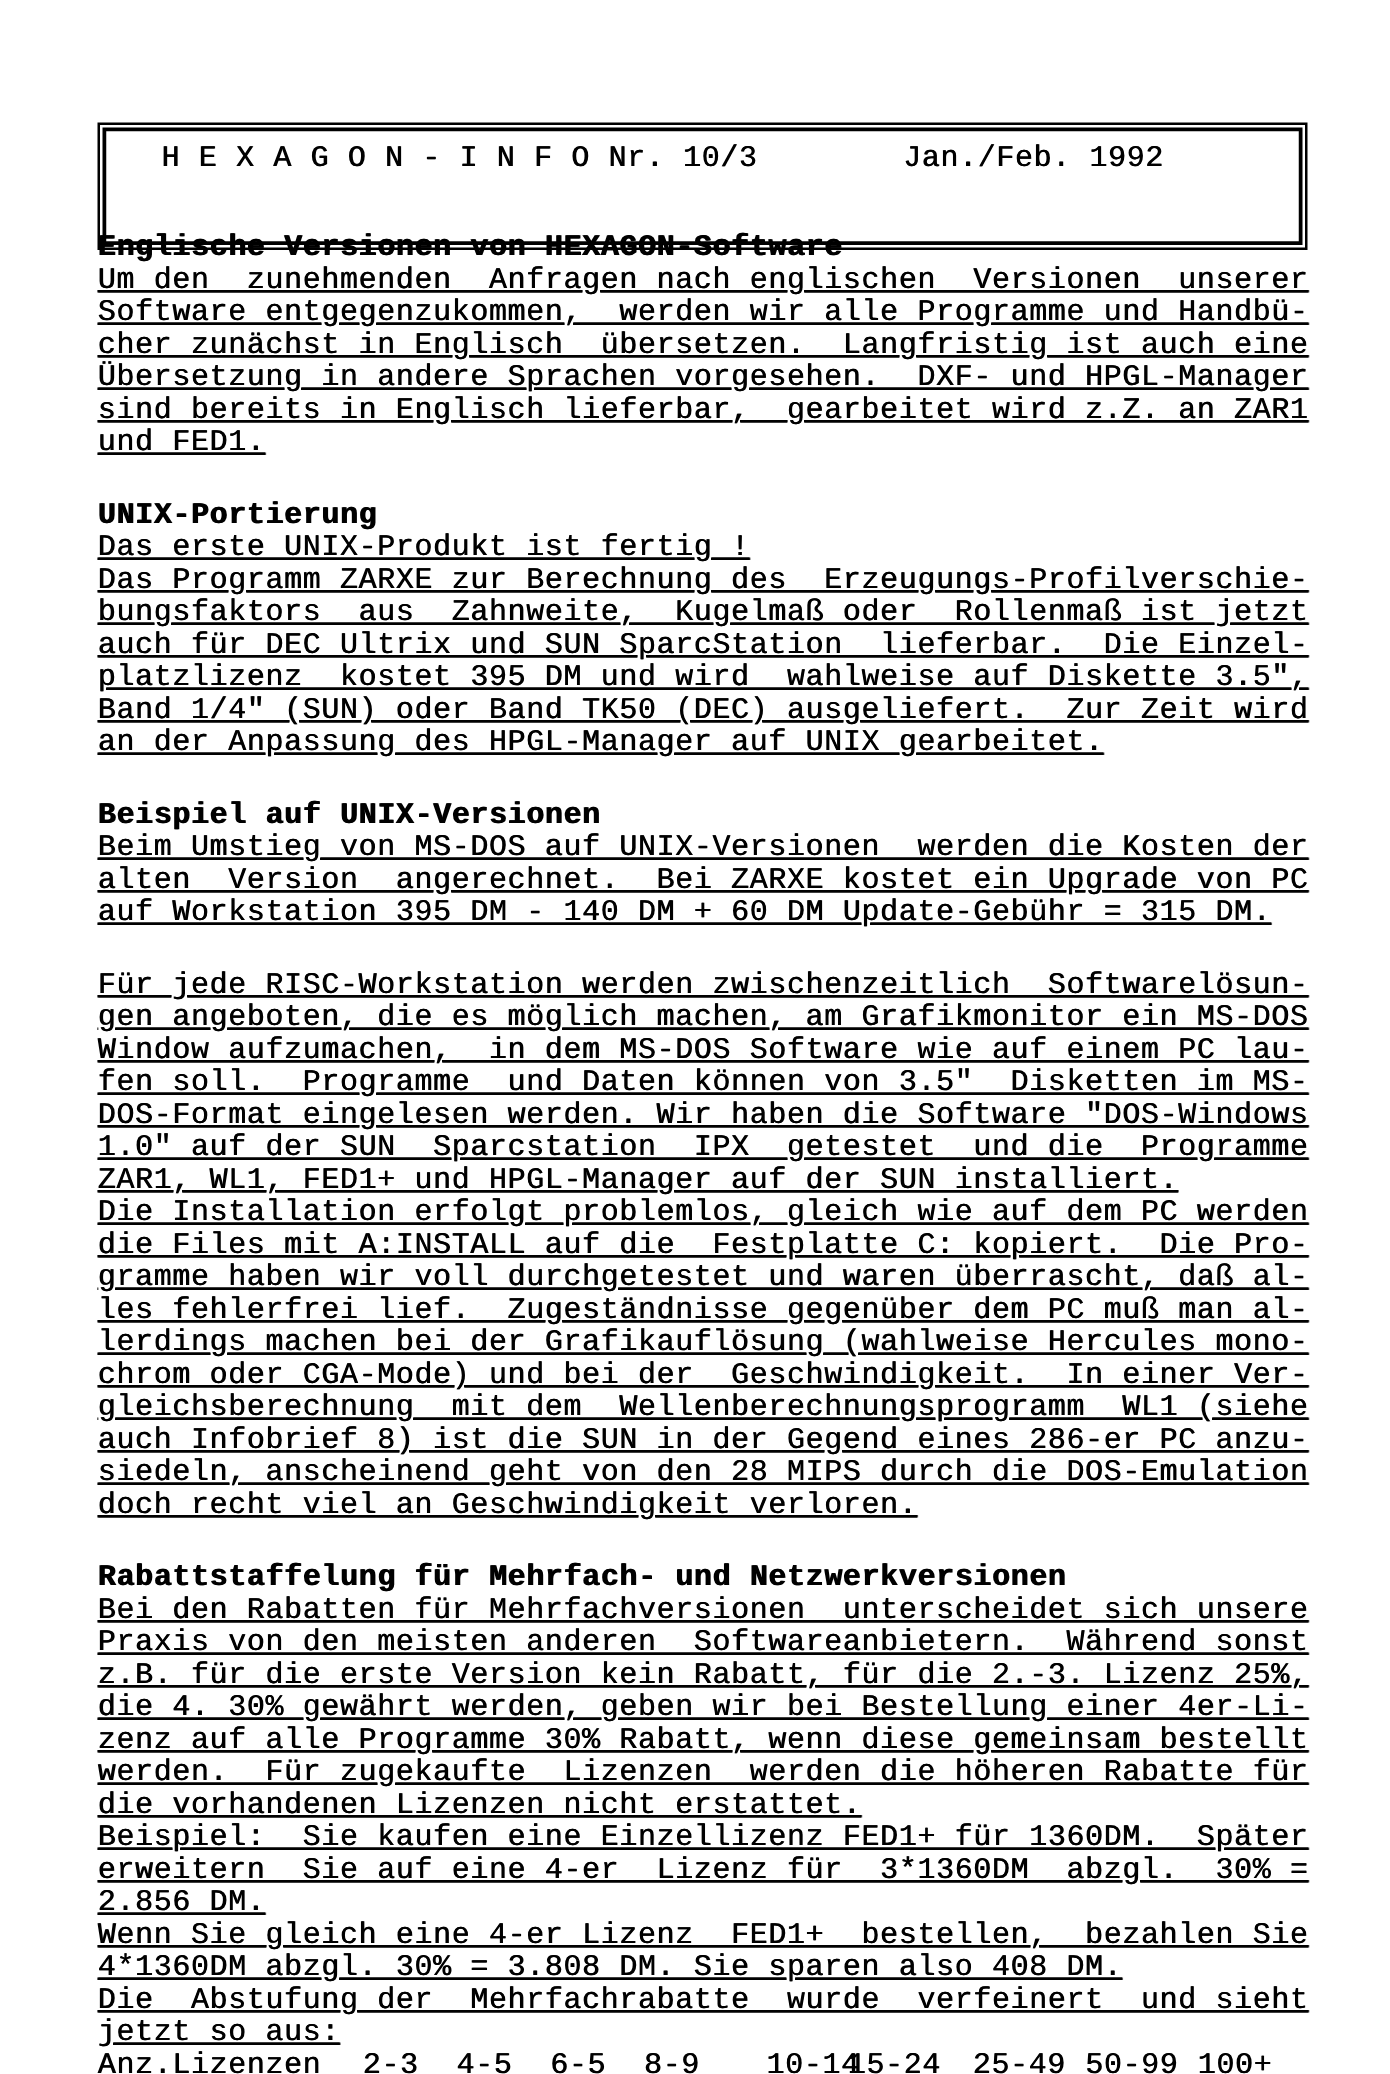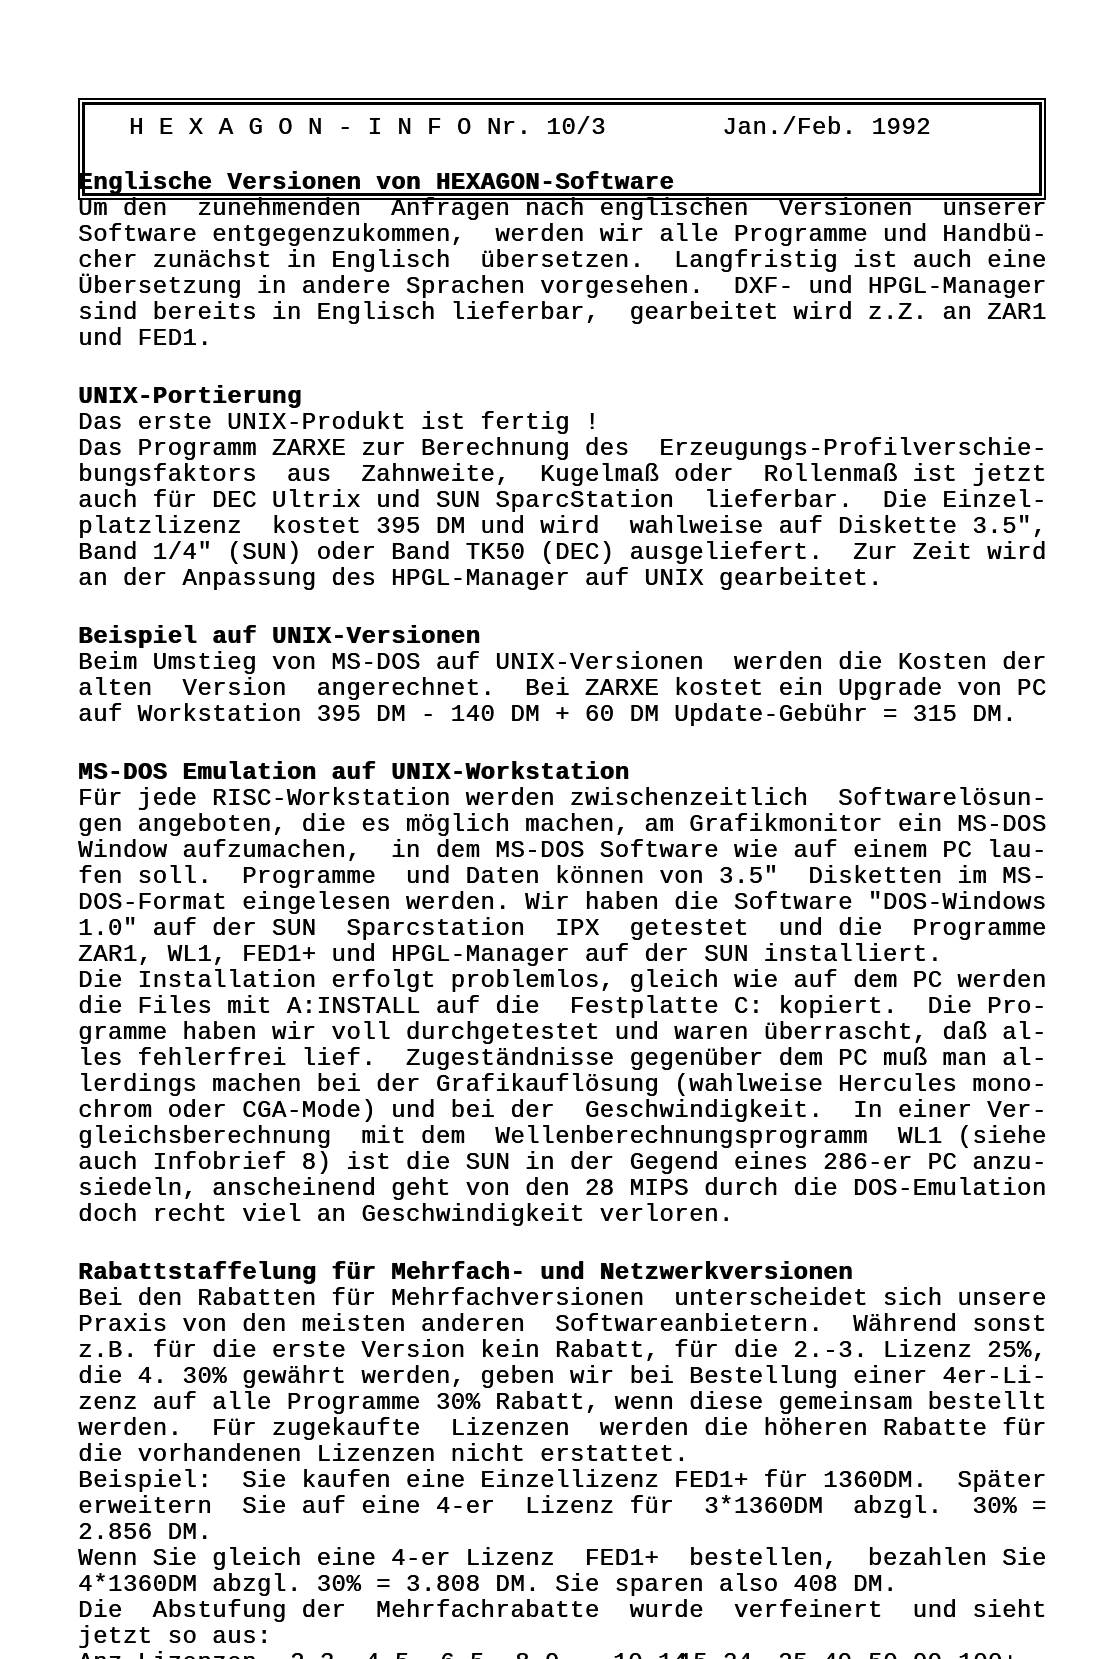--- a/index.html
+++ b/index.html
@@ -44,27 +44,27 @@
   .hb-row1 { height: 46px; }
   .hb-row2 { height: 42px; border-top: 3px solid #000; }
 
   
   .content {
     position: absolute;
     left: 78px; top: 170px;
     width: 980px;
   }
   .sec { margin-top: 32px; }
-  .sec:first-child { margin-top: 0; }
+  .sec:first-child { margin-top: 16px; }
   .sec-heading {
     font-weight: bold;
     white-space: pre;
     text-shadow: 0.8px 0 0 #000;
   }
-  .sec-body { white-space: pre; }
+  .sec-body { white-space: pre; text-decoration: underline; }
 
   
   .d-table { margin-top: 0; }
   .t-row { position: relative; height: 26px; }
   .t-header {
     border-bottom: 3px solid #000;
     height: 27px;
   }
   .t-values { margin-top: 2px; }
   .t-row span { position: absolute; top: 0; white-space: pre; }
@@ -112,21 +112,20 @@
     </section>
 
     <section class="sec">
       <div class="sec-heading">Beispiel auf UNIX-Versionen</div>
       <div class="sec-body">Beim Umstieg von MS-DOS auf UNIX-Versionen  werden die Kosten der
 alten  Version  angerechnet.  Bei ZARXE kostet ein Upgrade von PC
 auf Workstation 395 DM - 140 DM + 60 DM Update-Gebühr = 315 DM.</div>
     </section>
 
     <section class="sec">
-      <div class="sec-heading">MS-DOS Emulation auf UNIX-Workstation</div>
       <div class="sec-body">Für jede RISC-Workstation werden zwischenzeitlich  Softwarelösun-
 gen angeboten, die es möglich machen, am Grafikmonitor ein MS-DOS
 Window aufzumachen,  in dem MS-DOS Software wie auf einem PC lau-
 fen soll.  Programme  und Daten können von 3.5"  Disketten im MS-
 DOS-Format eingelesen werden. Wir haben die Software "DOS-Windows
 1.0" auf der SUN  Sparcstation  IPX  getestet  und die  Programme
 ZAR1, WL1, FED1+ und HPGL-Manager auf der SUN installiert.
 Die Installation erfolgt problemlos, gleich wie auf dem PC werden
 die Files mit A:INSTALL auf die  Festplatte C: kopiert.  Die Pro-
 gramme haben wir voll durchgetestet und waren überrascht, daß al-

